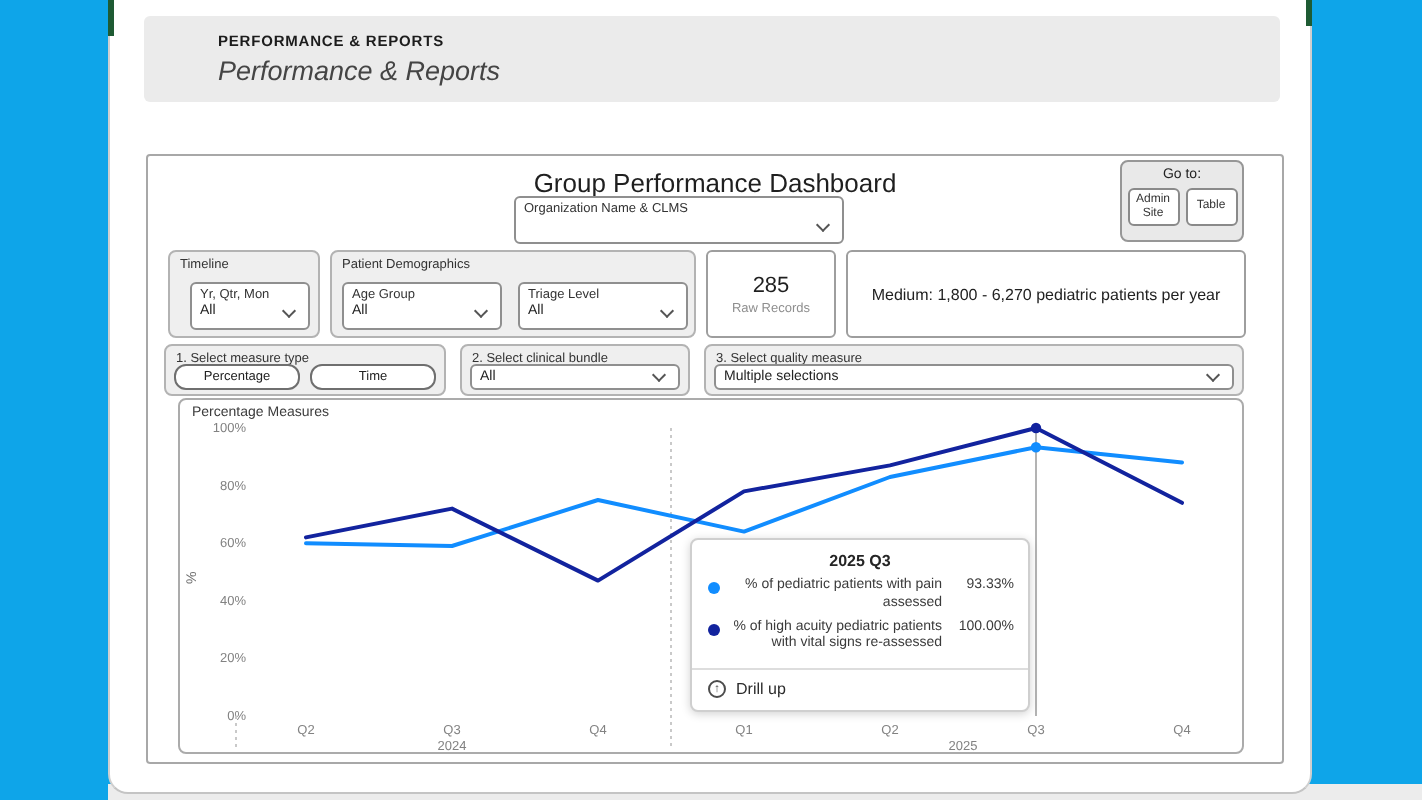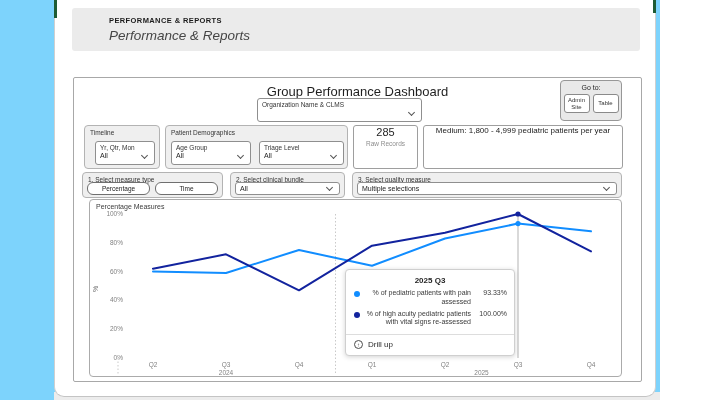--- a/index.html
+++ b/index.html
@@ -1,17 +1,17 @@
 <!DOCTYPE html>
 <html><head>
 <meta charset="utf-8">
 <style>
   * { margin:0; padding:0; box-sizing:border-box; }
   html,body { width:711px; height:400px; background:#ffffff; font-family:"Liberation Sans", sans-serif; overflow:hidden; }
-  .stage { position:relative; width:660px; height:400px; background:#7dd3fc; }
+  .stage { position:relative; width:711px; height:400px; background:#0ea5e9; }
 
   .bottom-strip { position:absolute; left:54px; right:0; top:392px; height:8px; background:#ececec; }
 
   .surface { position:absolute; left:54px; top:0; width:602px; height:397px; background:#fff;
              border-left:1px solid #cfcfcf; border-right:1px solid #cfcfcf; border-bottom:1px solid #c4c4c4;
              border-radius:0 0 10px 10px; }
   .green-accent { position:absolute; width:3px; background:#1e5b33; top:0; }
   .green-accent.left { left:-1px; height:18px; }
   .green-accent.right { right:-1px; height:13px; }
 
@@ -41,21 +41,21 @@
   .g-patdemo { left:91px; top:47px; width:183px; height:44px; }
   .g-measure { left:8px; top:94px; width:141px; height:26px; }
   .g-bundle { left:156px; top:94px; width:115px; height:26px; }
   .g-quality { left:278px; top:94px; width:270px; height:26px; }
 
   .dd-two-line { height:24px; }
   .dd-timeline { left:10px; top:15px; width:60px; }
   .dd-age { left:5px; top:15px; width:80px; }
   .dd-triage { left:93px; top:15px; width:85px; }
 
-  .stat-card { position:absolute; background:#fff; border:1px solid #9e9e9e; border-radius:3px; display:flex; flex-direction:column; align-items:center; }
+  .stat-card { position:absolute; background:#fff; border:1px solid #9e9e9e; border-radius:3px; display:flex; flex-direction:column; align-items:center; justify-content:center; }
   .raw-card { left:279px; top:47px; width:65px; height:44px; }
   .raw-count { font-size:11px; color:#1f1f1f; }
   .raw-label { font-size:6.5px; color:#8e8e8e; margin-top:2px; }
   .medium-card { left:349px; top:47px; width:200px; height:44px; }
   .medium-text { font-size:8px; color:#222; text-align:center; padding:0 8px; }
 
   .seg-btns { position:absolute; left:0; top:9px; width:100%; display:flex; padding:0 4px; gap:5px; }
   .seg-btn { flex:1; height:13px; background:#fff; border:1px solid #6f6f6f; border-radius:6px; font-size:6.5px; color:#222; display:flex; align-items:center; justify-content:center; }
   .dd-flat { position:absolute; left:4px; right:4px; top:9px; height:13px; background:#fff; border:1px solid #8f8f8f; border-radius:3px; }
   .dd-flat .dd-value { padding:2px 0 0 4px; }
@@ -134,21 +134,21 @@
           <span class="chev"></span>
         </div>
       </div>
 
       <div class="stat-card raw-card">
         <div class="raw-count">285</div>
         <div class="raw-label">Raw Records</div>
       </div>
 
       <div class="stat-card medium-card">
-        <div class="medium-text">Medium: 1,800 - 4,999 pediatric patients per year</div>
+        <div class="medium-text">Medium: 1,800 - 6,270 pediatric patients per year</div>
       </div>
 
       <div class="group-box g-measure">
         <div class="group-label">1. Select measure type</div>
         <div class="seg-btns">
           <div class="seg-btn">Percentage</div>
           <div class="seg-btn">Time</div>
         </div>
       </div>
 

